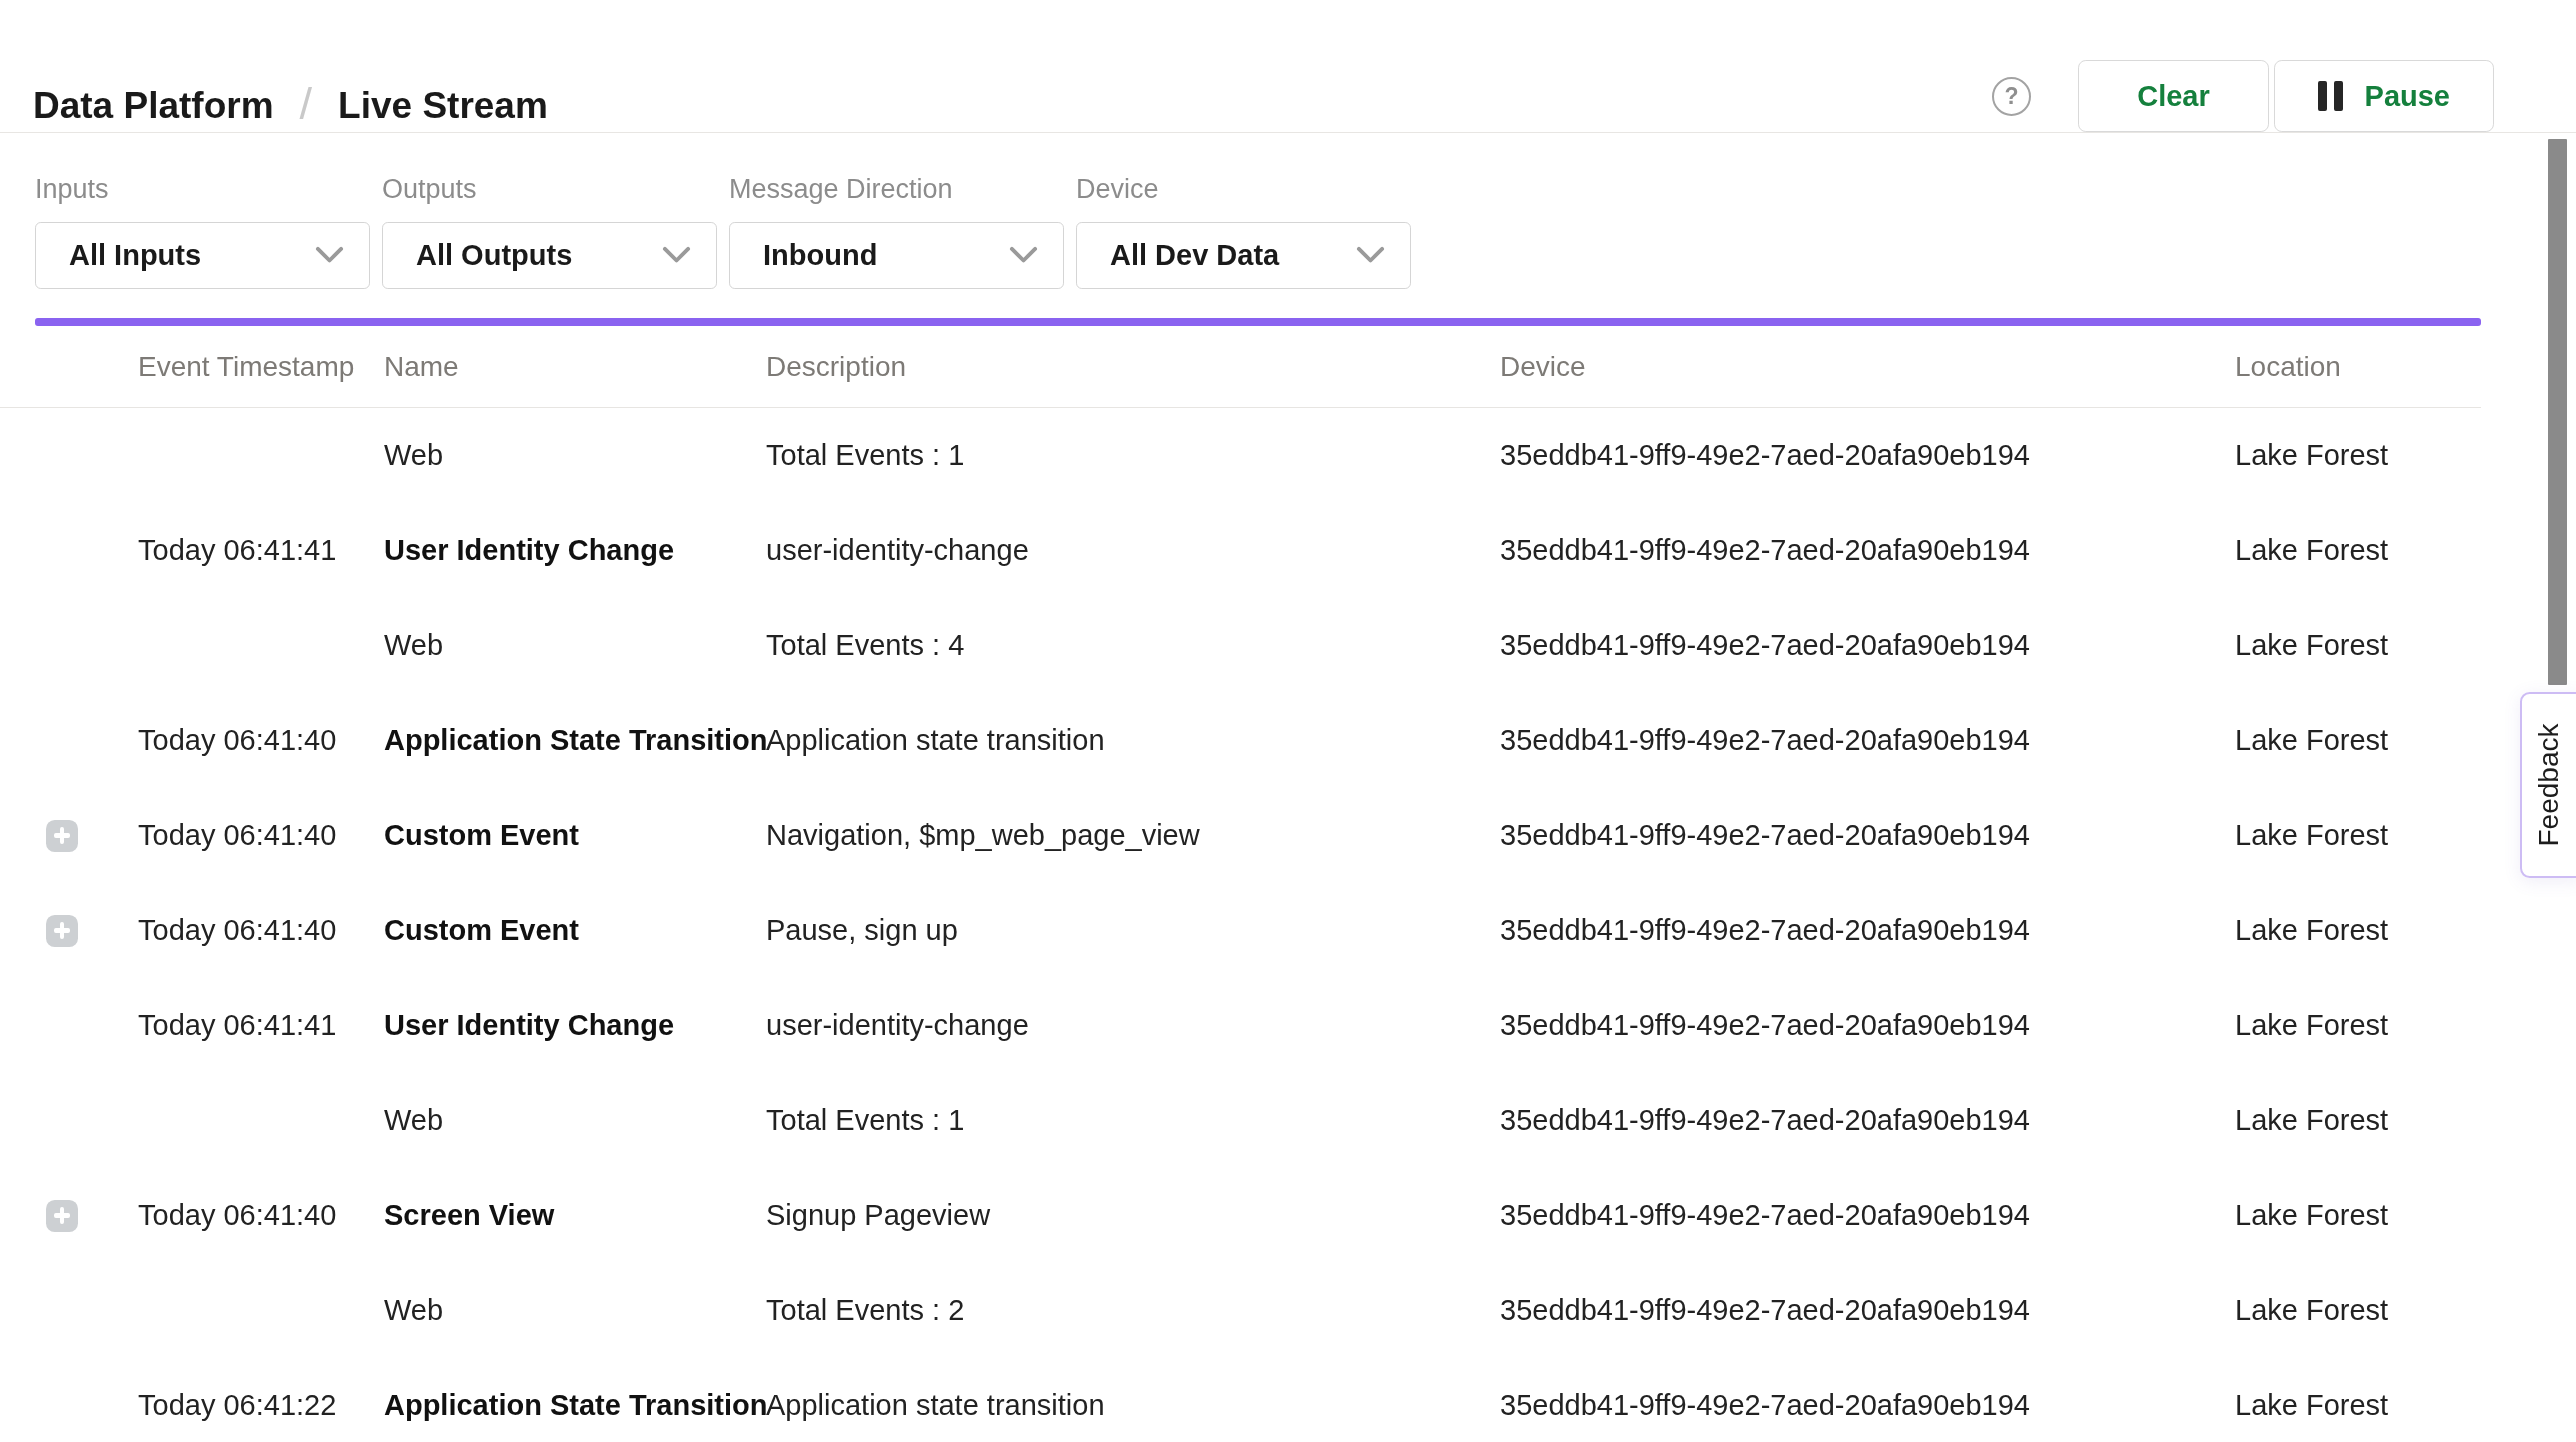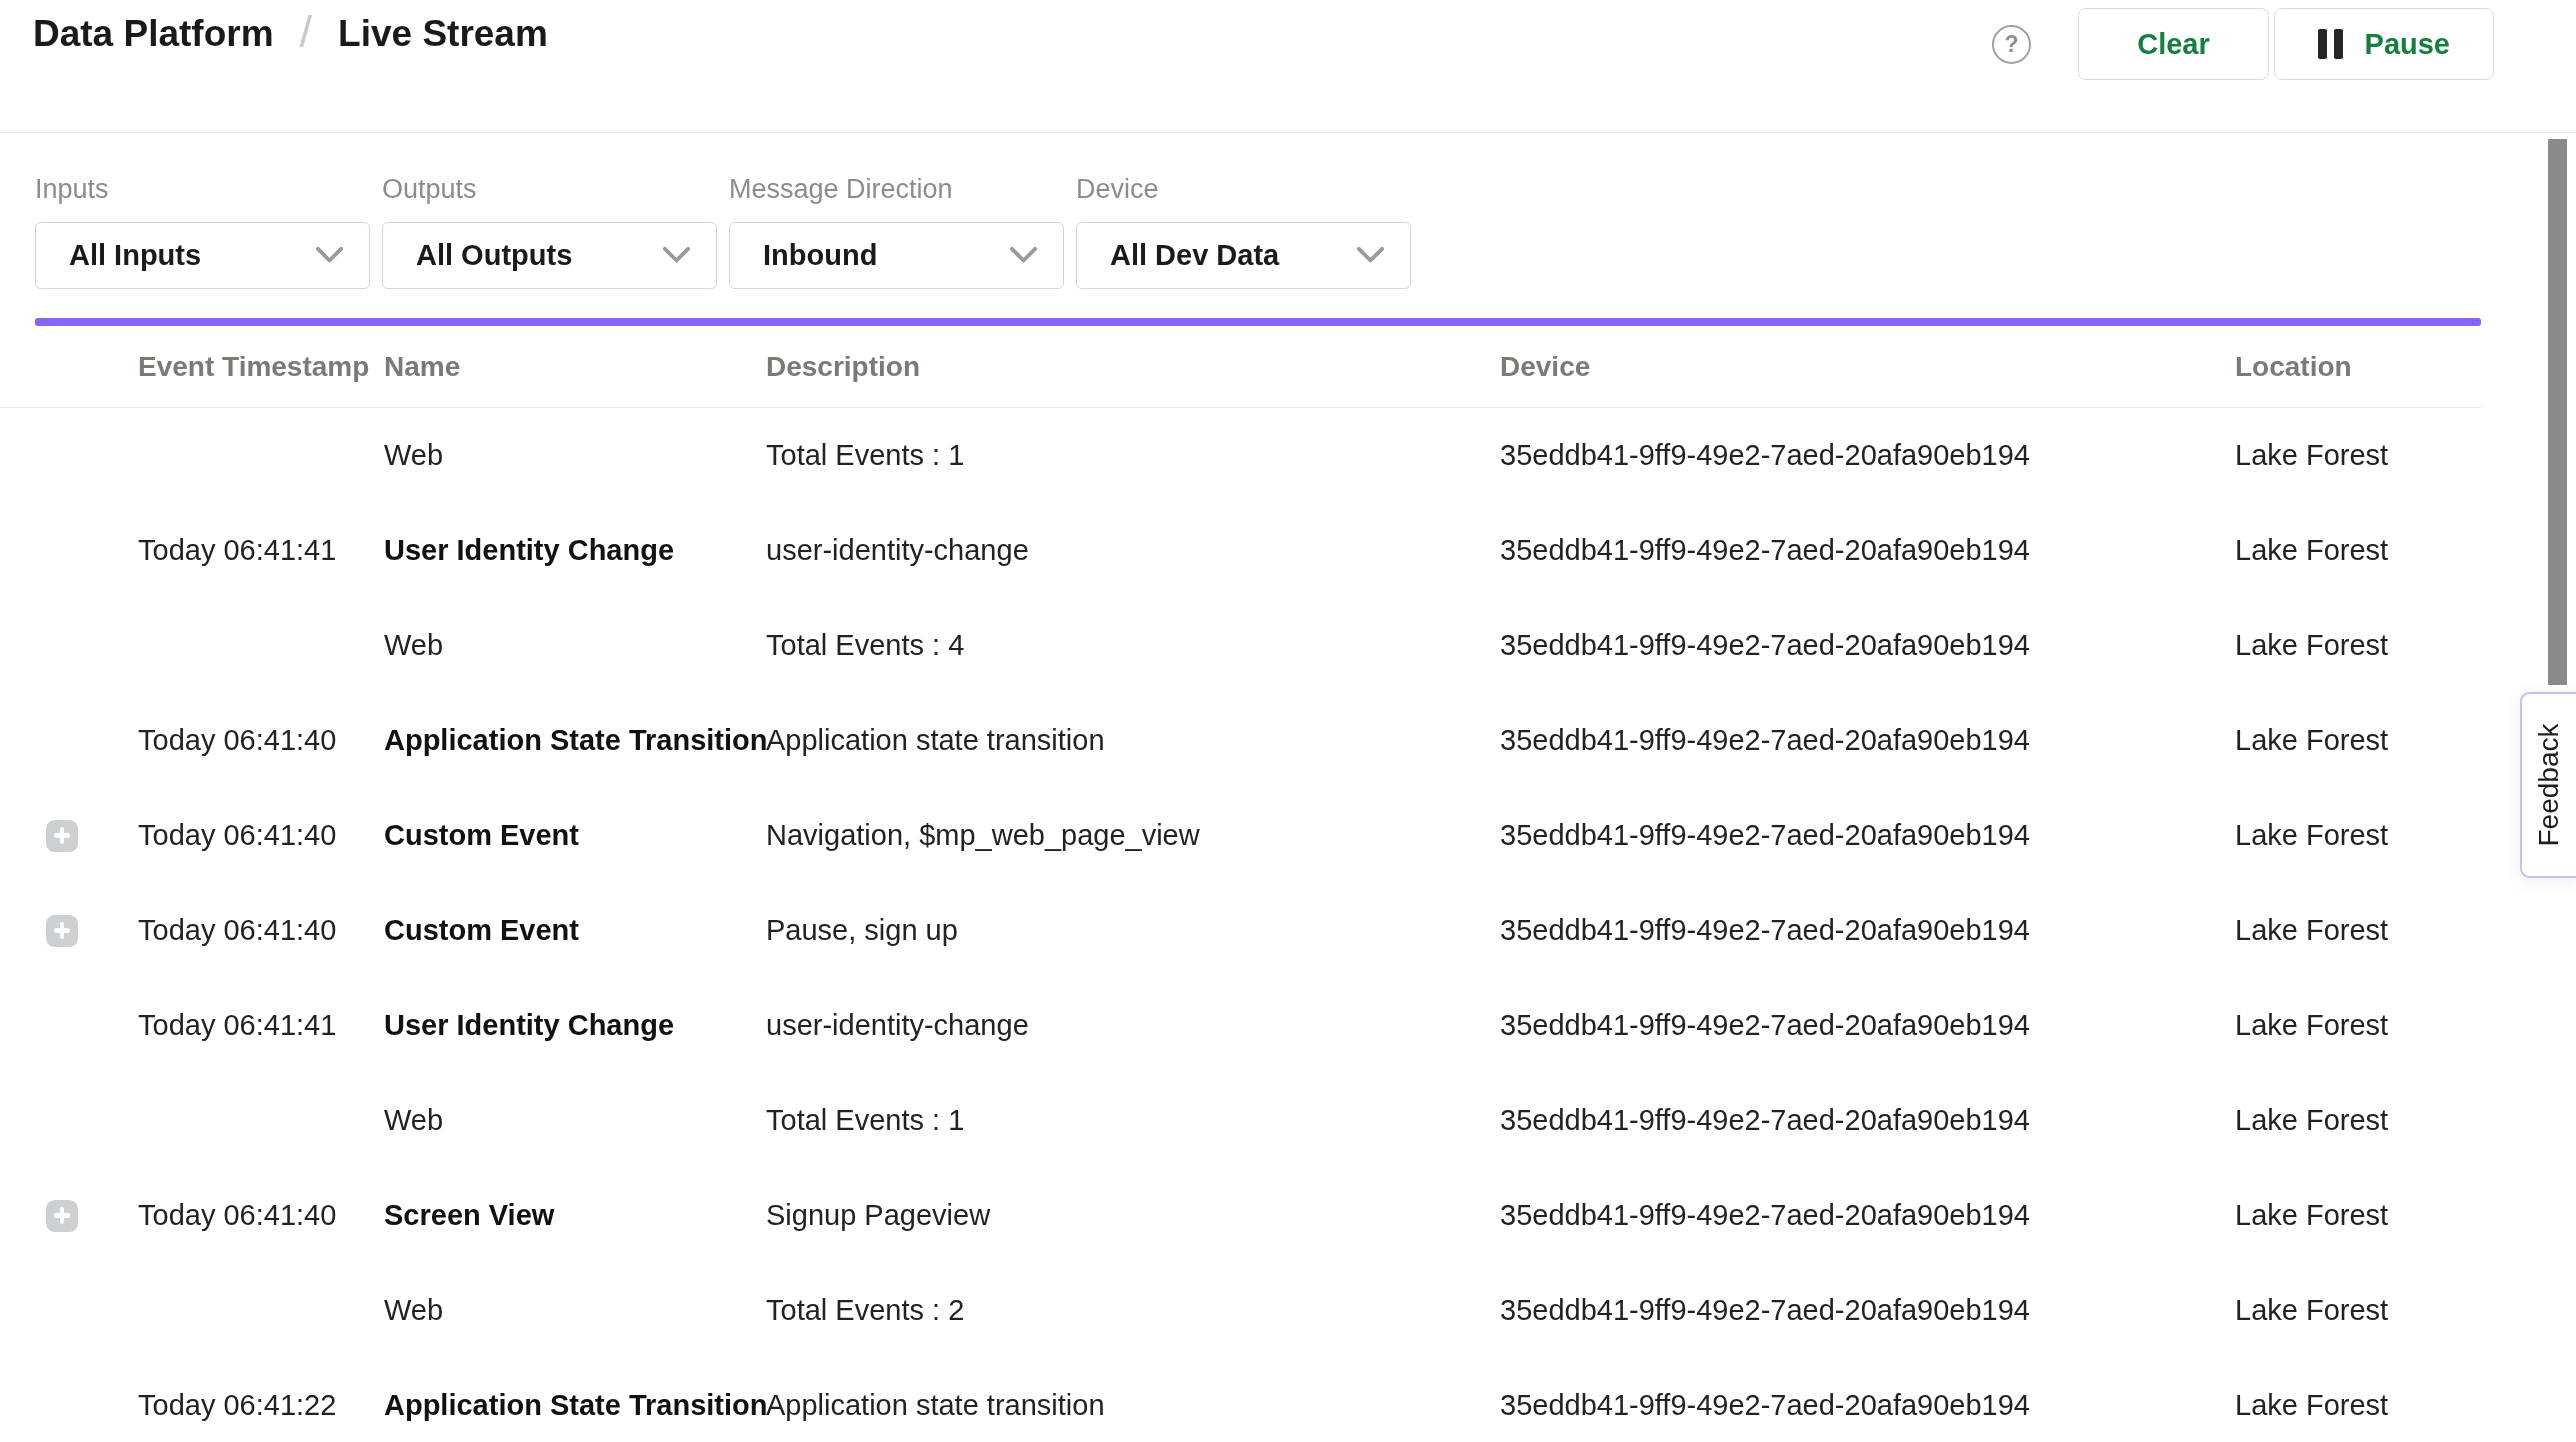--- a/index.html
+++ b/index.html
@@ -1,22 +1,22 @@
 <!DOCTYPE html>
 <html><head>
 <meta charset="utf-8">
 <style>
   * { margin: 0; padding: 0; box-sizing: border-box; }
   html, body { width: 2576px; height: 1442px; overflow: hidden; background: #ffffff;
                font-family: "Liberation Sans", "DejaVu Sans", sans-serif; color: #1d1d1d; }
   .stage { position: relative; width: 2576px; height: 1442px; background: #fff; }
 
   
-  .app-header { height: 133px; display: flex; align-items: flex-start; justify-content: space-between;
-                padding: 8px 82px 0 33px; border-bottom: 1.9px solid #e8e6e3; }
+  .app-header { height: 133px; display: flex; align-items: flex-end; justify-content: space-between;
+                padding: 0 82px 0 33px; border-bottom: 1.9px solid #e8e6e3; }
   .breadcrumb { display: flex; align-items: center; font-size: 37px; font-weight: 600; color: #1a1a1a; }
   .crumb-sep { color: #c9c9c9; font-weight: 300; font-size: 45px; margin: 0 26px; transform: translateY(-1.9px); }
   .header-actions { display: flex; align-items: center; }
   .help-icon { width: 39px; height: 39px; border: 2.9px solid #a3a3a3; border-radius: 50%;
                display: flex; align-items: center; justify-content: center;
                font-size: 23px; font-weight: 700; color: #8f8f8f; cursor: pointer; }
   .btn { height: 72px; background: #fff; border: 1.9px solid #d9d9d9; border-radius: 7.8px;
          display: flex; align-items: center; justify-content: center;
          font-size: 29px; font-weight: 700; color: #15803d; cursor: pointer; }
   .btn-clear { width: 191px; margin-left: 47px; }
@@ -34,21 +34,21 @@
   .dropdown-value { font-size: 29px; font-weight: 700; color: #1a1a1a; }
   .chev { width: 29px; height: 19.4px; flex: 0 0 auto; }
 
   
   .accent-bar { margin: 29px 0 0 35px; width: 2446px; height: 8.7px; border-radius: 2.9px; }
 
   
   .grid { display: grid; grid-template-columns: 138px 246px 382px 734px 735px 1fr; align-items: center; }
   .ltable { width: 2481px; }
   .thead { height: 82px; border-bottom: 1.9px solid #e7e5e2; }
-  .th { font-size: 28px; color: #7d7a76; font-weight: 700; }
+  .th { font-size: 28px; color: #7d7a76; font-weight: 400; }
   .trow { height: 95px; }
   .cell { font-size: 29px; color: #222222; white-space: nowrap; overflow: hidden; }
   .cell-icon { display: flex; padding-left: 46px; }
   .cell-name.bold { font-weight: 700; color: #111; }
   .expand-icon { width: 32px; height: 32px; background: #cdd0d3; border-radius: 8.7px; position: relative;
                  cursor: pointer; flex: 0 0 auto; }
   .expand-icon .plus::before, .expand-icon .plus::after { content: ""; position: absolute; background: #ffffff; border-radius: 1.9px; }
   .expand-icon .plus::before { width: 16.5px; height: 4.9px; left: 7.8px; top: 13.6px; }
   .expand-icon .plus::after  { width: 4.9px; height: 16.5px; left: 13.6px; top: 7.8px; }
   .trow.no-expand .expand-icon { visibility: hidden; }

